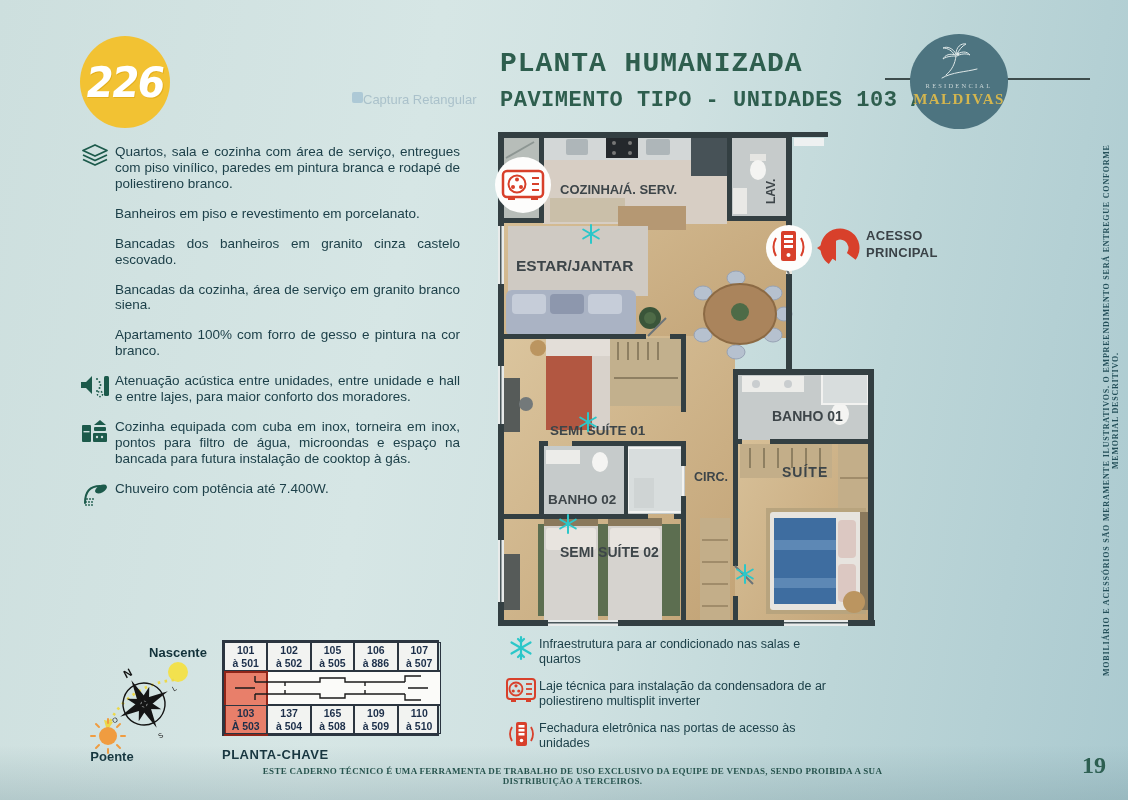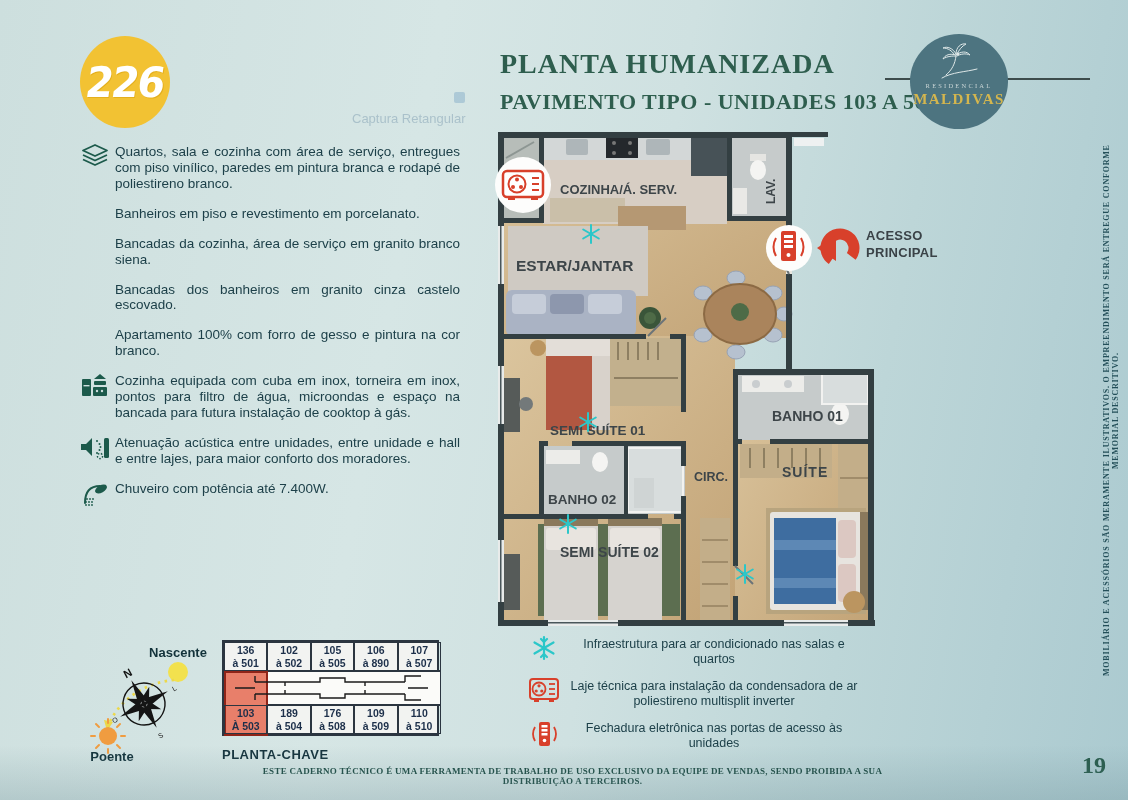--- a/index.html
+++ b/index.html
@@ -17,34 +17,34 @@
   
   .logo226 {
     position:absolute; left:80px; top:36px; width:90px; height:92px; border-radius:50%;
     background:#f2c233; display:flex; align-items:center; justify-content:center;
   }
   .logo226 span{
     color:#fff; font-weight:bold; font-size:40px; letter-spacing:-2px;
     transform:skewX(-8deg) scaleY(1.05); font-family:"DejaVu Sans", sans-serif;
     text-shadow:1px 1px 0 #e4af1d;
   }
-  .title-block { position:absolute; left:500px; top:48px; color:#2e5e4e; font-family:Liberation Serif, serif; }
+  .title-block { position:absolute; left:500px; top:48px; color:#2e5e4e; font-family:Liberation Mono, monospace; }
   .title-block .t1 { font-size:28px; font-weight:bold; letter-spacing:1px; }
   .title-block .t2 { font-size:22px; font-weight:bold; letter-spacing:.5px; margin-top:9px; }
   .title-rule { position:absolute; left:885px; top:78px; width:205px; height:2px; background:#3d4c4c; }
   .brand-circle{
     position:absolute; left:910px; top:34px; width:98px; height:95px; border-radius:50%;
     background:#4d7480; z-index:2; text-align:center;
   }
   .brand-circle .palm { position:absolute; left:26px; top:8px; }
   .brand-circle .r1 { position:absolute; top:48px; width:100%; font-size:6.5px; letter-spacing:2.2px; color:#c7d4d4; font-family:"Liberation Serif", serif; }
   .brand-circle .r2 { position:absolute; top:57px; width:100%; font-size:15px; letter-spacing:1.5px; color:#d4b64e; font-family:"Liberation Serif", serif; font-weight:bold; }
   .watermark{
     position:absolute; left:352px; top:92px; font-size:13px; color:rgba(100,135,160,.38);
-    display:flex; align-items:flex-end; gap:8px;flex-direction:column;
+    display:flex; align-items:flex-start; 
   }
   .watermark .wm-ic{ width:11px; height:11px; background:rgba(100,150,190,.35); border-radius:2px; display:inline-block; }
   
   .specs { position:absolute; left:80px; top:144px; width:380px; }
   .spec { position:relative; padding-left:35px; margin-bottom:14px; }
   .spec p { font-size:13.5px; line-height:1.18; color:#1d4049; text-align:justify; }
   .spec .spec-ic { position:absolute; left:0; top:0; width:30px; text-align:center; }
   
   .plan { position:absolute; left:488px; top:128px; width:390px; height:500px; }
   .access { position:absolute; left:866px; top:228px; font-size:13px; font-weight:bold; color:#3a4247; line-height:1.3; letter-spacing:.3px; }
@@ -64,21 +64,21 @@
   .kp-cell{
     height:29px; border:1px solid #2b3540; display:flex; flex-direction:column;
     align-items:center; justify-content:center; font-size:10.5px; font-weight:bold;
     color:#1c2f4a; line-height:1.15; position:relative; z-index:2; background:transparent;
   }
   .kp-mid { grid-column:1 / 6; height:34px; border:1px solid #2b3540; position:relative; background:#fbfbf9; }
   .kp-hl { position:absolute; left:0; top:29px; width:44px; height:65px; background:#e87f6a; border:2px solid #8f2418; z-index:1; }
   .kp-mid svg { position:relative; z-index:2; }
   .kp-title { margin-top:11px; font-size:13px; font-weight:bold; color:#14323c; letter-spacing:.5px; }
   
-  .legend { position:absolute; left:526px; top:634px; width:340px;text-align:center; }
+  .legend { position:absolute; left:503px; top:634px; width:340px; }
   .leg-item { display:flex; align-items:flex-start; margin-bottom:9px; }
   .leg-ic { width:36px; flex:0 0 36px; text-align:center; padding-top:1px; }
   .leg-item p { font-size:12.5px; line-height:1.2; color:#1d4049; padding-top:3px; }
   
   .disclaimer{
     position:absolute; left:245px; top:766px; width:655px; text-align:center;
     font-family:"Liberation Serif", serif; font-weight:bold; font-size:9px;
     letter-spacing:.3px; color:#1c4a42;
   }
   .pagenum{
@@ -134,60 +134,60 @@
             <path d="M2,15.5 L14,21 26,15.5"></path>
           </g>
         </svg>
       </span>
       <p>Quartos, sala e cozinha com área de serviço, entregues com piso vinílico, paredes em pintura branca e rodapé de poliestireno branco.</p>
     </div>
     <div class="spec">
       <p>Banheiros em piso e revestimento em porcelanato.</p>
     </div>
     <div class="spec">
+      <p>Bancadas dos banheiros em granito cinza castelo escovado.</p>
+    </div>
+    <div class="spec">
       <p>Bancadas da cozinha, área de serviço em granito branco siena.</p>
     </div>
     <div class="spec">
-      <p>Bancadas dos banheiros em granito cinza castelo escovado.</p>
-    </div>
-    <div class="spec">
       <p>Apartamento 100% com forro de gesso e pintura na cor branco.</p>
-    </div>
-    <div class="spec">
-      <span class="spec-ic">
-        <svg width="28" height="26" viewBox="0 0 28 26">
-          <g fill="#1c5a4b">
-            <rect x="1" y="6" width="9" height="17" rx="1"></rect>
-            <rect x="2.5" y="12" width="6" height="1.4" fill="#cfe0df"></rect>
-            <polygon points="13,6 19,1 25,6"></polygon>
-            <rect x="13" y="8" width="12" height="4" rx="1"></rect>
-            <rect x="12" y="14" width="14" height="9" rx="1"></rect>
-            <circle cx="16" cy="18" r="1.2" fill="#cfe0df"></circle>
-            <circle cx="21" cy="18" r="1.2" fill="#cfe0df"></circle>
-          </g>
-        </svg>
-      </span>
-      <p>Cozinha equipada com cuba em inox, torneira em inox, pontos para filtro de água, microondas e espaço na bancada para futura instalação de cooktop à gás.</p>
     </div>
     <div class="spec">
       <span class="spec-ic">
         <svg width="30" height="26" viewBox="0 0 30 26">
           <g fill="#1c5a4b">
             <polygon points="1,9 6,9 12,3 12,21 6,15 1,15"></polygon>
             <circle cx="17" cy="6" r="1"></circle>
             <circle cx="19.5" cy="9" r="1"></circle>
             <circle cx="20.5" cy="12" r="1"></circle>
             <circle cx="19.5" cy="15" r="1"></circle>
             <circle cx="17" cy="18" r="1"></circle>
             <rect x="24" y="3" width="5" height="20" rx="1.5"></rect>
             <circle cx="20" cy="21" r="2.6" fill="none" stroke="#1c5a4b" stroke-width="1.4" stroke-dasharray="1.6,1.6"></circle>
           </g>
         </svg>
       </span>
       <p>Atenuação acústica entre unidades, entre unidade e hall e entre lajes, para maior conforto dos moradores.</p>
+    </div>
+    <div class="spec">
+      <span class="spec-ic">
+        <svg width="28" height="26" viewBox="0 0 28 26">
+          <g fill="#1c5a4b">
+            <rect x="1" y="6" width="9" height="17" rx="1"></rect>
+            <rect x="2.5" y="12" width="6" height="1.4" fill="#cfe0df"></rect>
+            <polygon points="13,6 19,1 25,6"></polygon>
+            <rect x="13" y="8" width="12" height="4" rx="1"></rect>
+            <rect x="12" y="14" width="14" height="9" rx="1"></rect>
+            <circle cx="16" cy="18" r="1.2" fill="#cfe0df"></circle>
+            <circle cx="21" cy="18" r="1.2" fill="#cfe0df"></circle>
+          </g>
+        </svg>
+      </span>
+      <p>Cozinha equipada com cuba em inox, torneira em inox, pontos para filtro de água, microondas e espaço na bancada para futura instalação de cooktop à gás.</p>
     </div>
     <div class="spec">
       <span class="spec-ic">
         <svg width="28" height="26" viewBox="0 0 28 26">
           <g stroke="#1c5a4b" fill="none" stroke-width="2" stroke-linecap="round">
             <path d="M4,22 C4,10 10,5 19,5"></path>
           </g>
           <ellipse cx="20" cy="8" rx="6.5" ry="3.6" transform="rotate(-28 20 8)" fill="#1c5a4b"></ellipse>
           <g fill="#1c5a4b">
             <circle cx="6" cy="18" r=".9"></circle>
@@ -478,34 +478,34 @@
       <text x="0" y="38" text-anchor="middle" font-size="7" fill="#222">S</text>
       <text x="-33" y="3" text-anchor="middle" font-size="7" fill="#222">O</text>
     </g>
     <text x="34" y="125" text-anchor="middle" font-size="13" font-weight="bold" fill="#12323a">Poente</text>
   </svg>
 
   <div class="keyplan">
     <div class="kp-grid">
       <div class="kp-hl"></div>
       <div class="kp-cell">
-          <span>136</span>
+          <span>101</span>
           <span>à 501</span>
         </div>
       <div class="kp-cell">
           <span>102</span>
           <span>à 502</span>
         </div>
       <div class="kp-cell">
           <span>105</span>
           <span>à 505</span>
         </div>
       <div class="kp-cell">
           <span>106</span>
-          <span>à 890</span>
+          <span>à 886</span>
         </div>
       <div class="kp-cell">
           <span>107</span>
           <span>à 507</span>
         </div>
       <div class="kp-mid">
         <svg width="213" height="32" viewBox="0 0 213 32">
           <g stroke="#1b1b1b" stroke-width="1.4" fill="none">
             <path d="M30,10 H95 V6 H120 V10 H180"></path>
             <path d="M30,22 H95 V26 H120 V22 H180"></path>
@@ -515,25 +515,25 @@
             <path d="M180,10 V4 H196 M180,22 V28 H196"></path>
             <path d="M10,16 H30 M183,16 H203"></path>
           </g>
         </svg>
       </div>
       <div class="kp-cell">
           <span>103</span>
           <span>À 503</span>
         </div>
       <div class="kp-cell">
-          <span>189</span>
+          <span>137</span>
           <span>à 504</span>
         </div>
       <div class="kp-cell">
-          <span>176</span>
+          <span>165</span>
           <span>à 508</span>
         </div>
       <div class="kp-cell">
           <span>109</span>
           <span>à 509</span>
         </div>
       <div class="kp-cell">
           <span>110</span>
           <span>à 510</span>
         </div>

